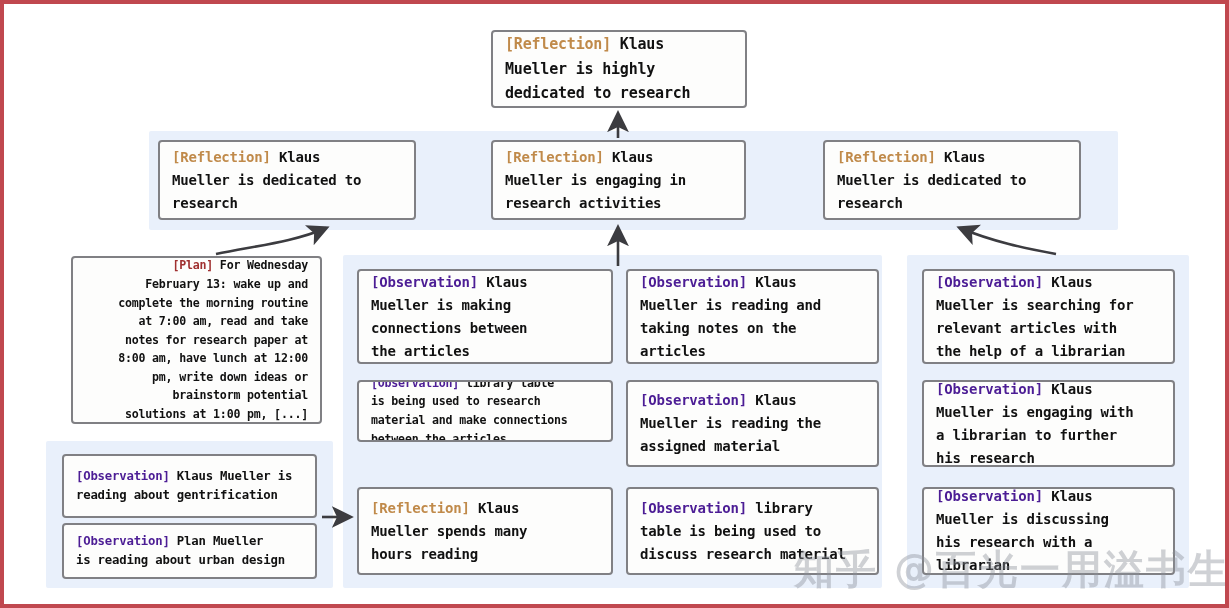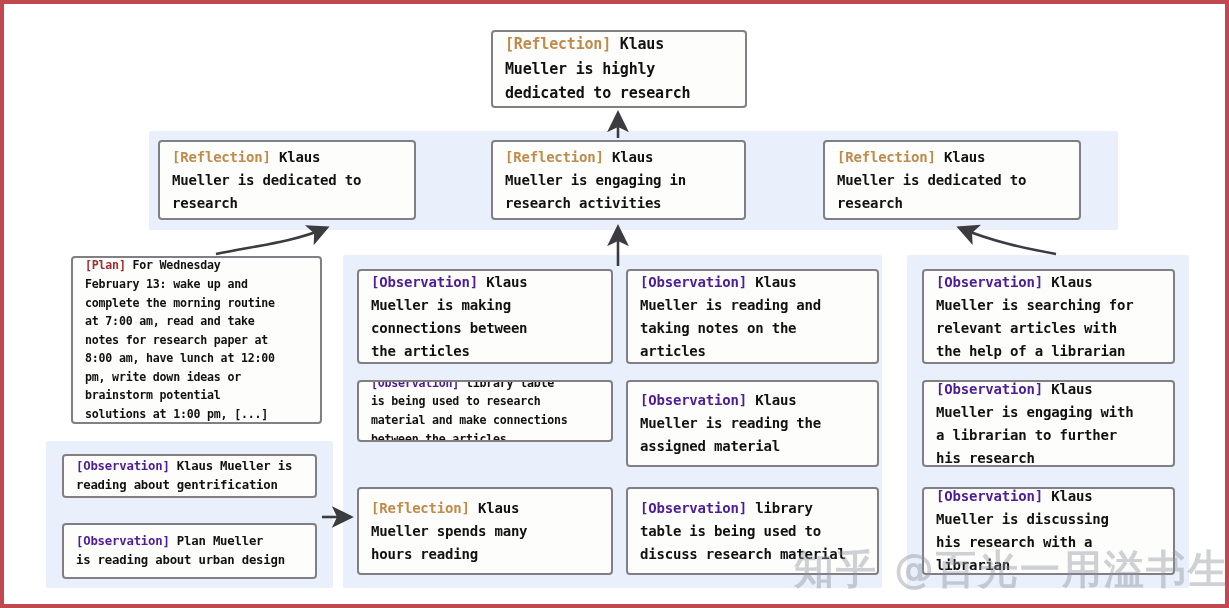--- a/index.html
+++ b/index.html
@@ -115,33 +115,33 @@
 Mueller is engaging in
 research activities</span></div>
     </div>
 
     <div class="node fs14" style="left:819px; top:136px; width:258px; height:80px;">
       <div class="txt"><span class="tag-reflection">[Reflection]</span><span> Klaus
 Mueller is dedicated to
 research</span></div>
     </div>
 
-    <div class="node fs11" style="left:67px; top:252px; width:251px; height:168px;">
+    <div class="node fs11" style="left:67px; top:252px; width:251px; height:168px;text-align:right;">
       <div class="txt"><span class="tag-plan">[Plan]</span><span> For Wednesday
 February 13: wake up and
 complete the morning routine
 at 7:00 am, read and take
 notes for research paper at
 8:00 am, have lunch at 12:00
 pm, write down ideas or
 brainstorm potential
 solutions at 1:00 pm, [...]</span></div>
     </div>
 
-    <div class="node fs12" style="left:58px; top:450px; width:255px; height:44px;">
+    <div class="node fs12" style="left:58px; top:450px; width:255px; height:64px;">
       <div class="txt"><span class="tag-observation">[Observation]</span><span> Klaus Mueller is
 reading about gentrification</span></div>
     </div>
 
     <div class="node fs12" style="left:58px; top:519px; width:255px; height:56px;">
       <div class="txt"><span class="tag-observation">[Observation]</span><span> Plan Mueller
 is reading about urban design</span></div>
     </div>
 
     <div class="node fs14" style="left:353px; top:265px; width:256px; height:95px;">

